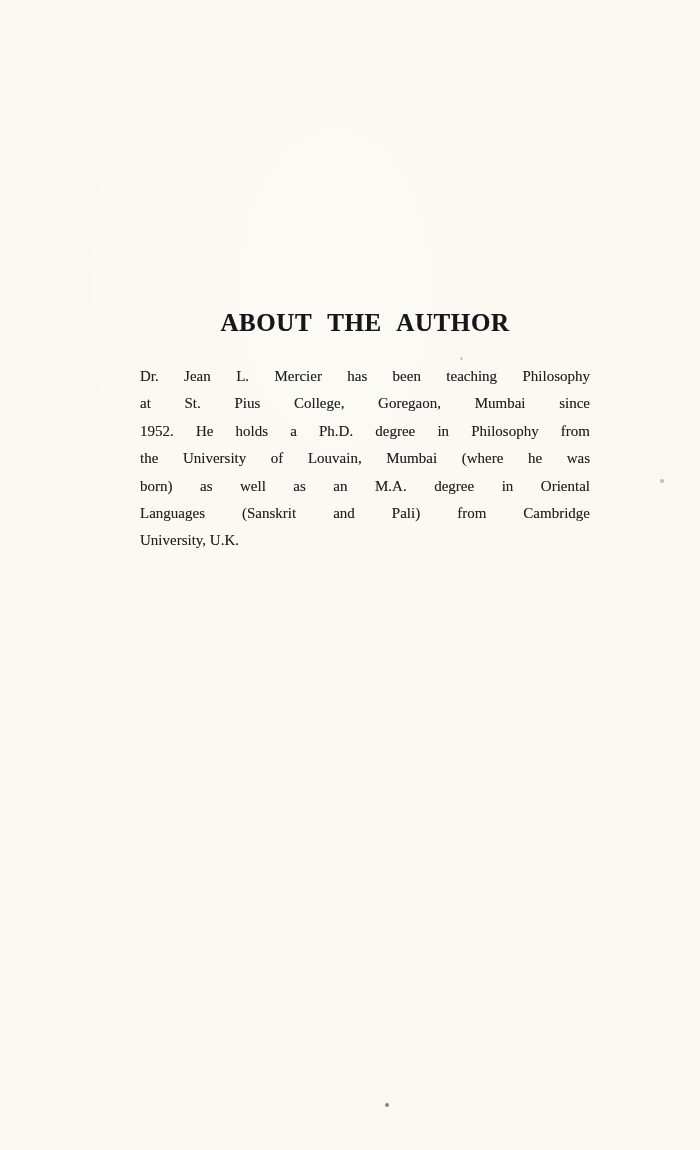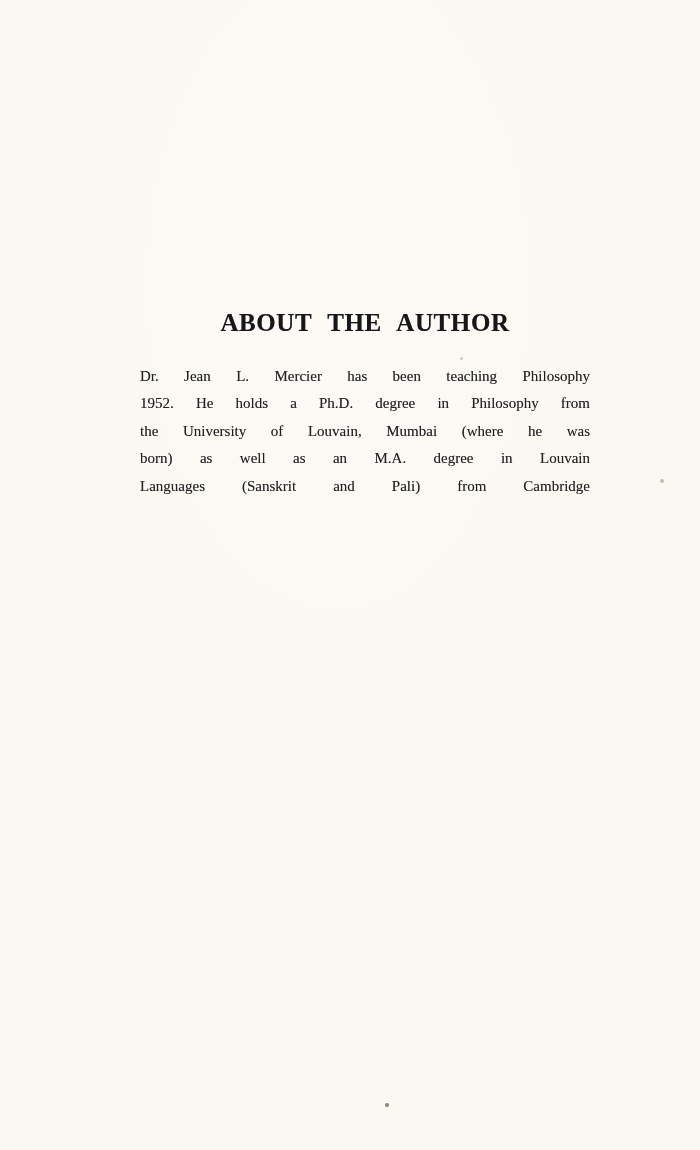--- a/index.html
+++ b/index.html
@@ -65,23 +65,25 @@
 </style>
 </head>
 <body>
 
 <div class="page">
 
   <h1 class="heading">ABOUT THE AUTHOR</h1>
 
   <div class="para">
     <div class="pline">Dr. Jean L. Mercier has been teaching Philosophy</div>
+    <div class="pline">at St. Pius College, Goregaon, Mumbai since</div>
     <div class="pline">1952. He holds a Ph.D. degree in Philosophy from</div>
     <div class="pline">the University of Louvain, Mumbai (where he was</div>
-    <div class="pline">born) as well as an M.A. degree in Louvain</div>
+    <div class="pline">born) as well as an M.A. degree in Oriental</div>
     <div class="pline">Languages (Sanskrit and Pali) from Cambridge</div>
+    <div class="pline last">University, U.K.</div>
   </div>
 
   <span class="speck s1"></span>
   <span class="speck s2"></span>
   <span class="speck s3"></span>
 
 </div>
 
 </body></html>

